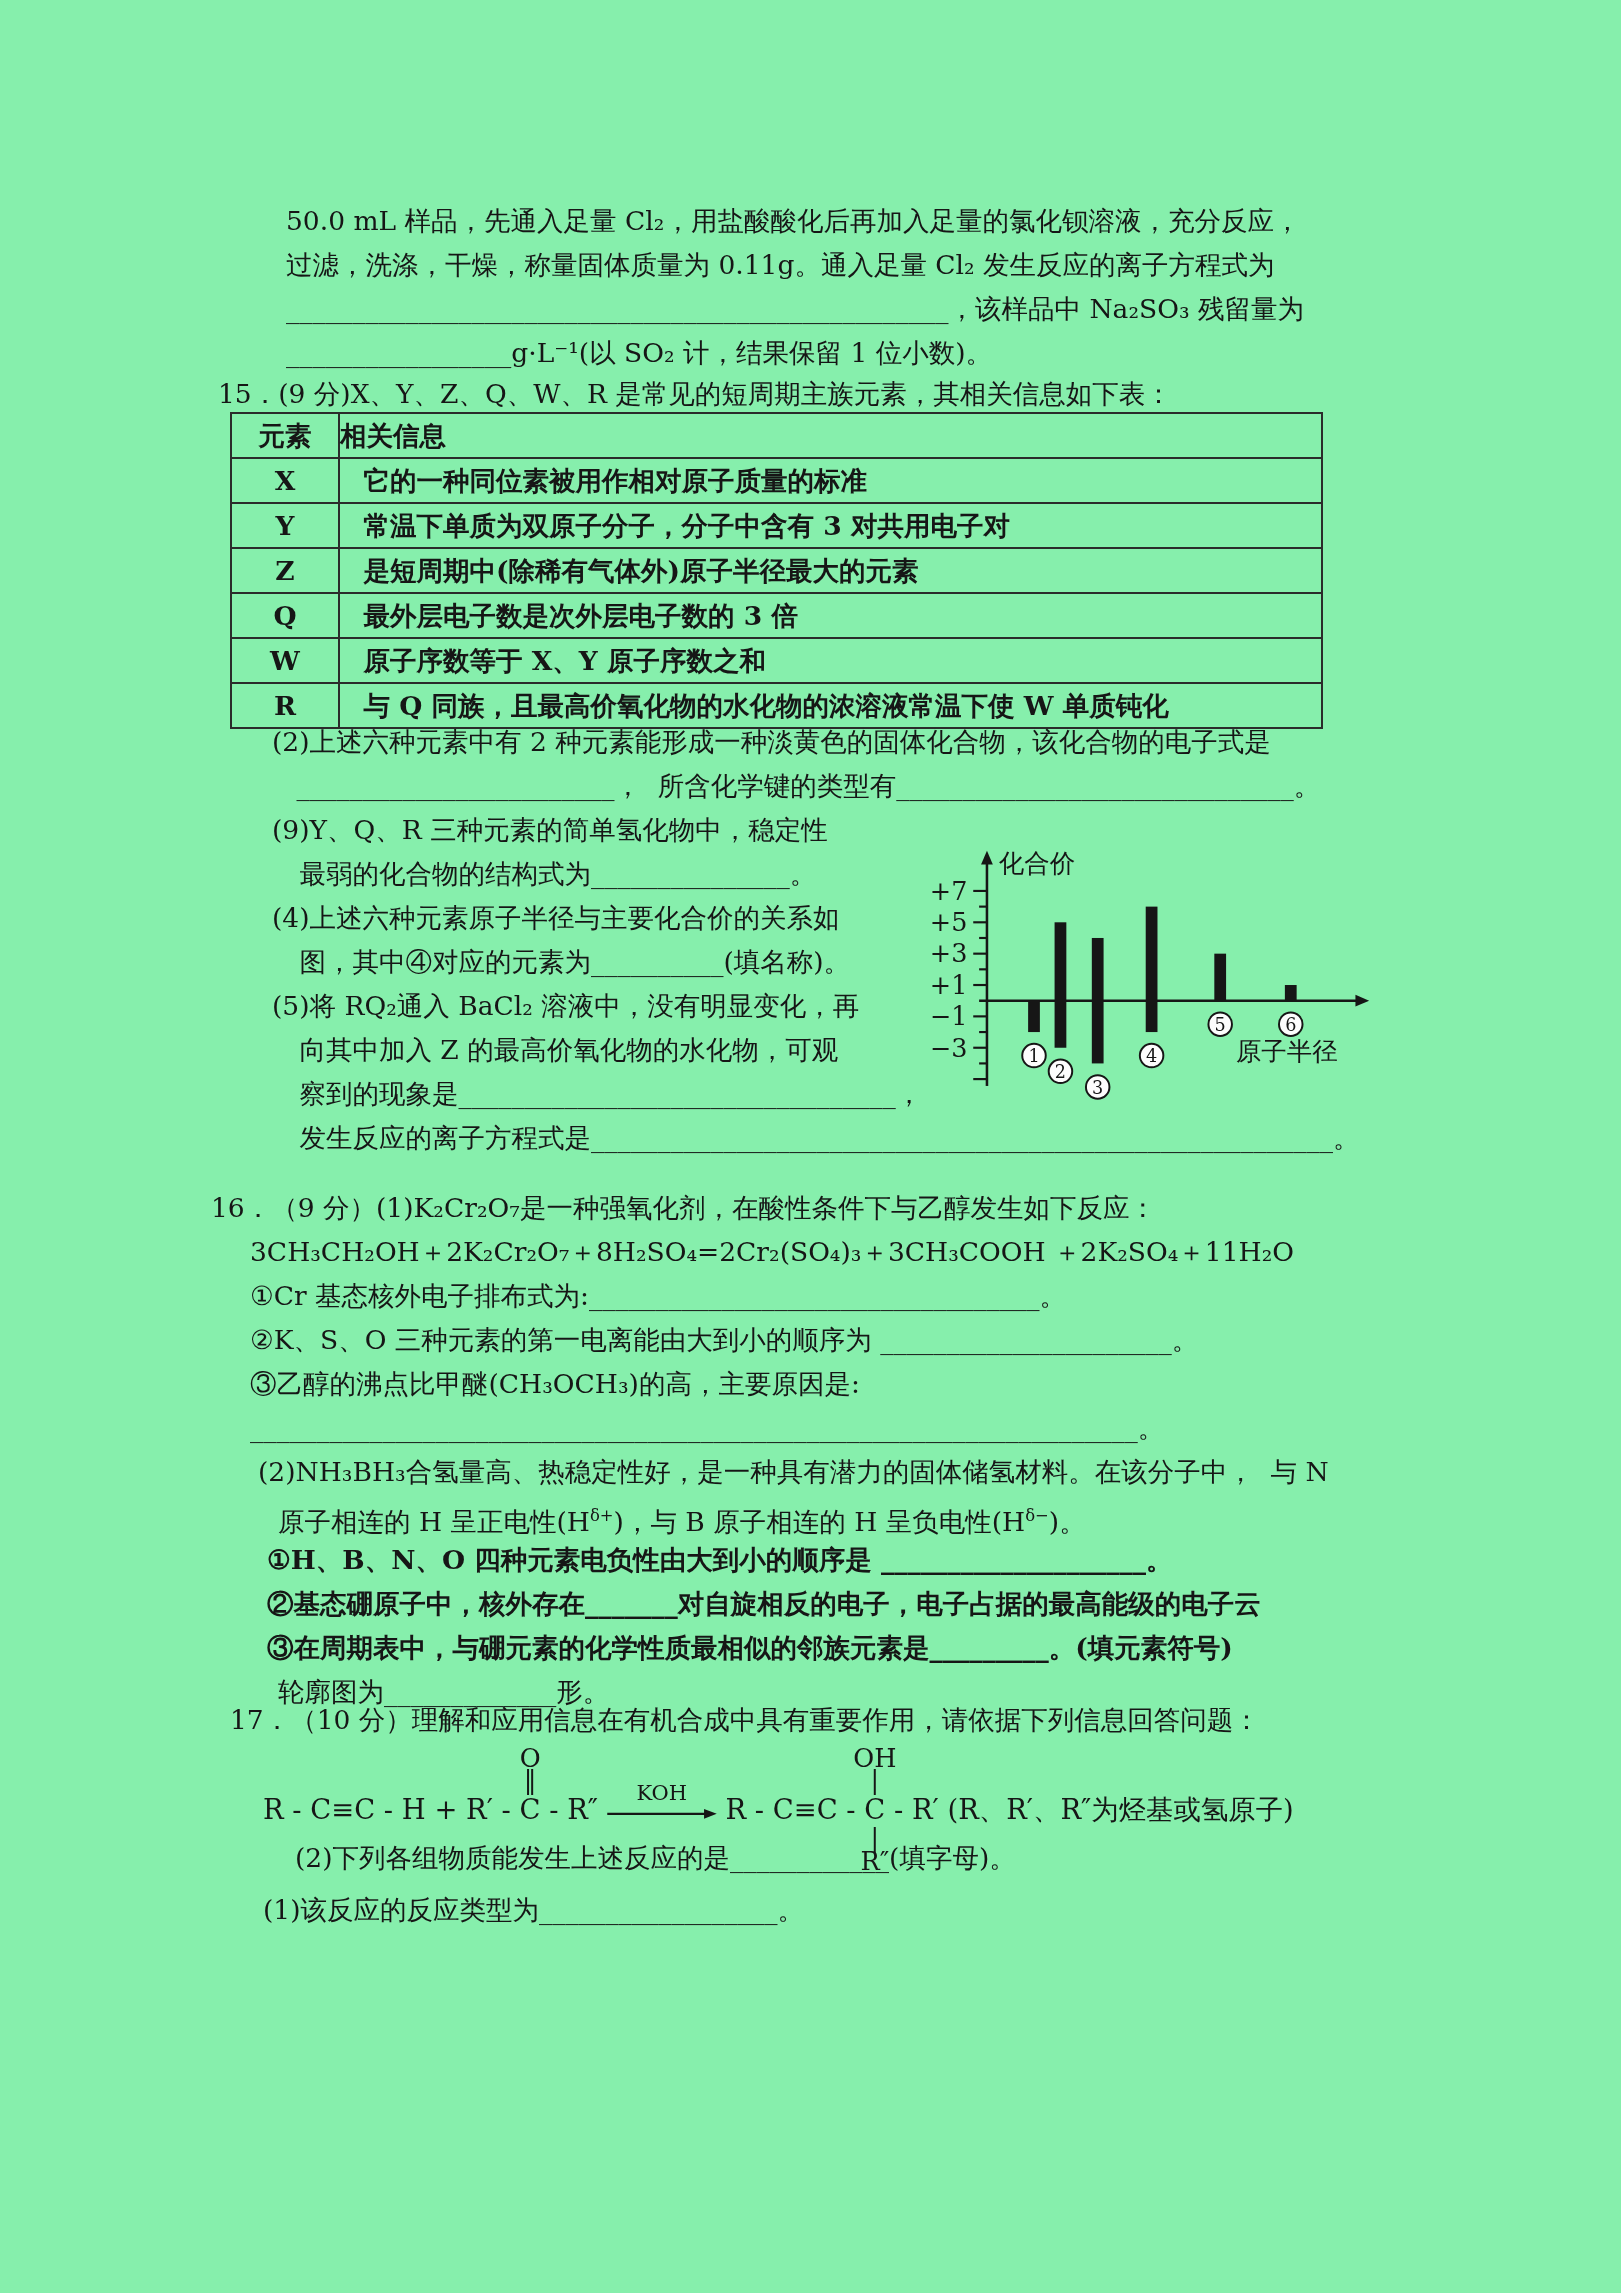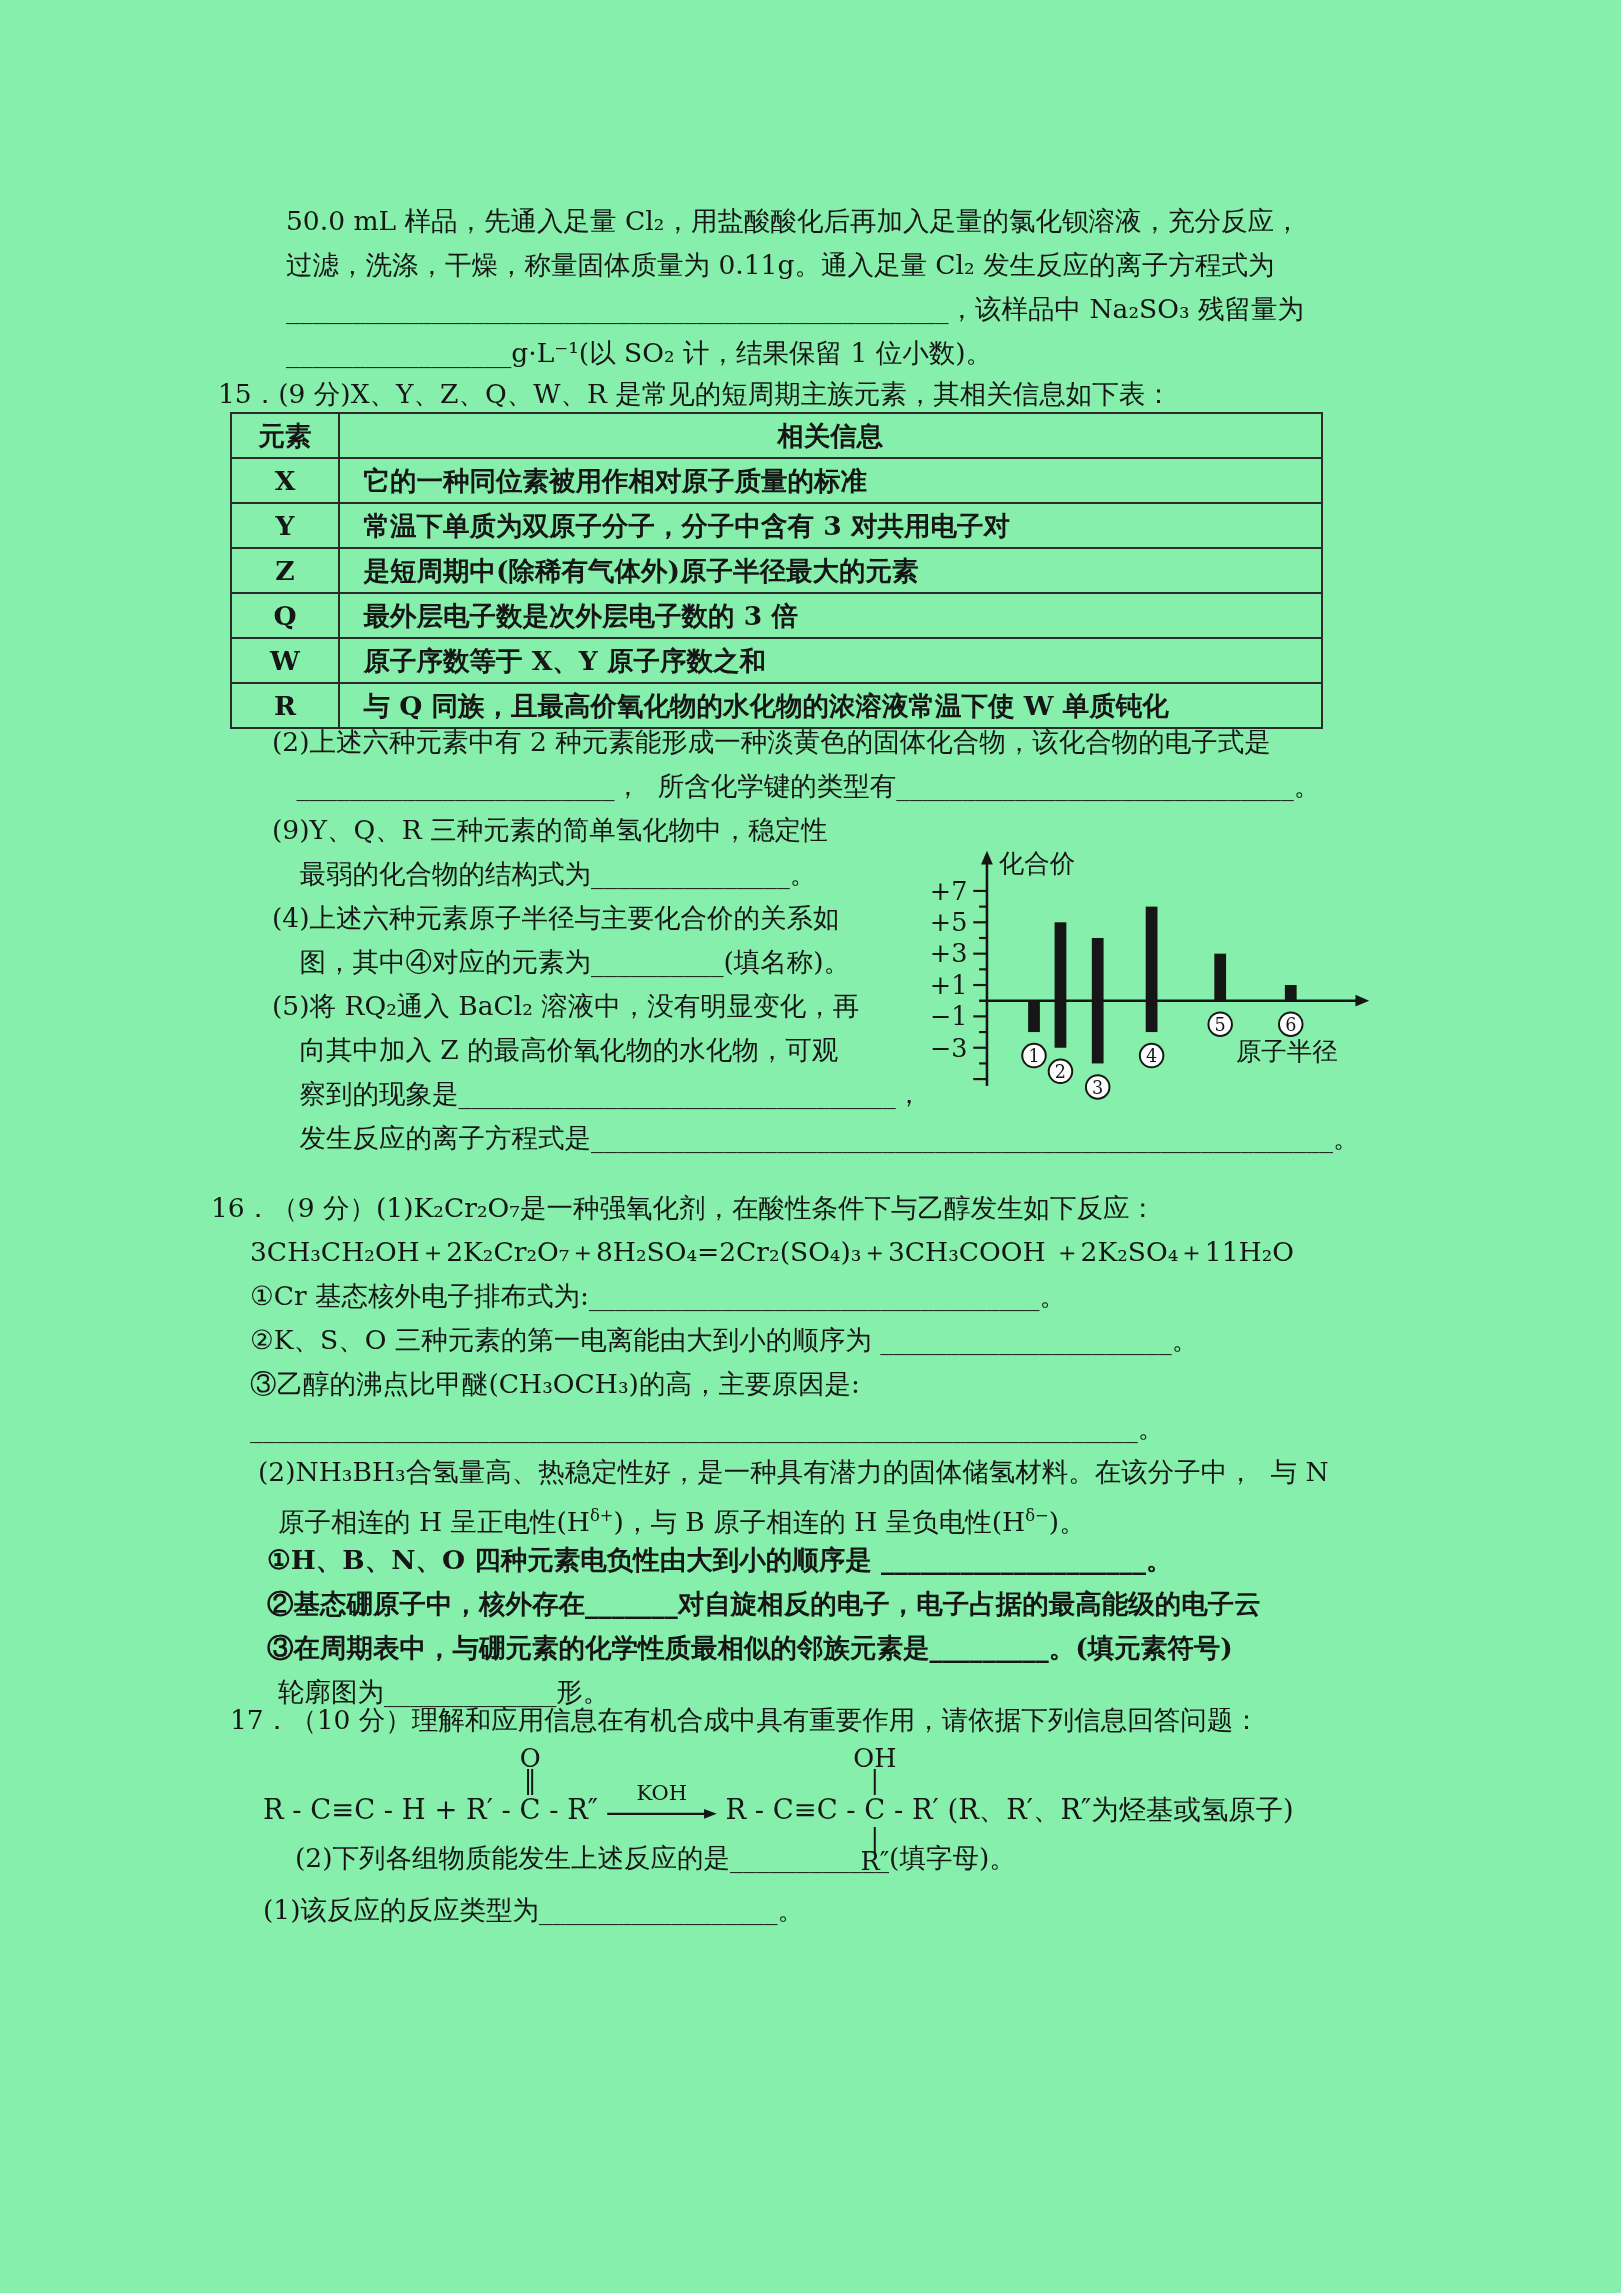--- a/index.html
+++ b/index.html
@@ -19,21 +19,21 @@
   .ind28{padding-left:27.4px;}
   .ind40{padding-left:39px;}
   .ind48{padding-left:47px;}
   .ind56{padding-left:56px;font-weight:bold;}
   .ind68{padding-left:67px;}
   sup{font-size:0.62em;}
   table.etable{border-collapse:collapse;font-size:26.5px;}
   .etable th,.etable td{border:2px solid #2b2b2b;height:43px;padding:0;font-weight:bold;}
   .etable .c1{width:106px;text-align:center;}
   .etable .c2{width:957px;text-align:left;padding-left:23.5px;}
-  .etable th.c2{text-align:center;padding-left:0;}
+  .etable th.c2{text-align:left;padding-left:0;}
   .rxn{white-space:pre;font-size:27.4px;line-height:39px;}
   .anchor{position:relative;display:inline-block;text-align:center;}
   .stack-above{position:absolute;bottom:96%;left:50%;transform:translateX(-50%);text-align:center;}
   .stack-below{position:absolute;top:96%;left:50%;transform:translateX(-50%);text-align:center;}
   .srow{display:block;line-height:22.5px;font-size:25.5px;white-space:pre;}
   .arrow-wrap{position:relative;display:inline-block;width:110px;height:33px;vertical-align:-5.9px;}
   .arrow-wrap svg{position:absolute;left:0;bottom:3.9px;}
   .koh{position:absolute;left:50%;bottom:19.6px;transform:translateX(-50%);font-size:21px;line-height:24.5px;}
   #vchart text{font-family:"DejaVu Serif","Liberation Serif",serif;}
 </style>

